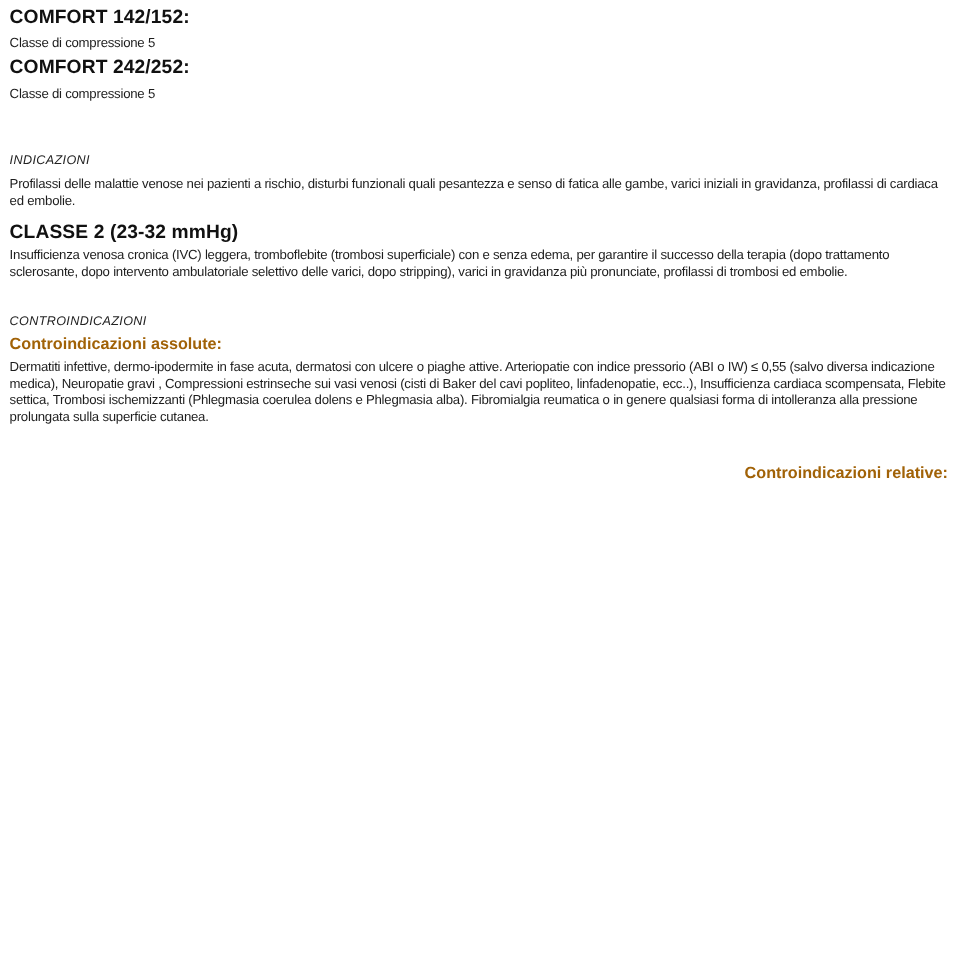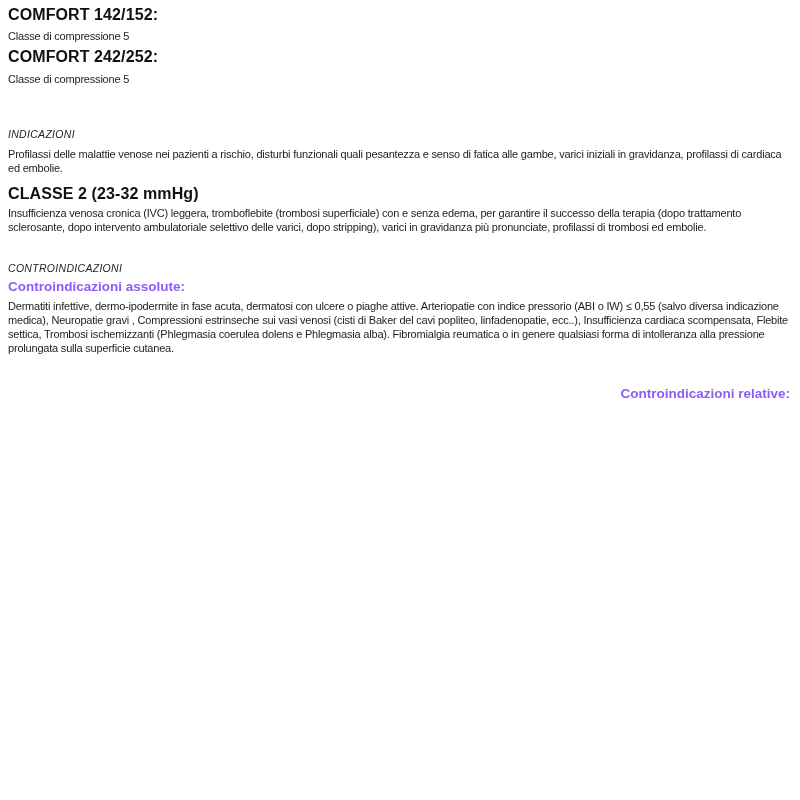--- a/index.html
+++ b/index.html
@@ -44,21 +44,21 @@
     line-height: 14px;
     letter-spacing: -0.2px;
     margin: 0;
     color: #1d1d1d;
   }
   .subtitle {
     font-weight: 700;
     font-size: 13.5px;
     line-height: 17px;
     margin: 0;
-    color: #8b5cf6;
+    color: #a16207;
   }
   
   .mt166 { margin-top: 166px; }
   .mt3  { margin-top: 3px; }
   .mt4  { margin-top: 4px; }
   .mt5  { margin-top: 5px; }
   .mt6  { margin-top: 6px; }
   .mt7  { margin-top: 7px; }
   .mt8  { margin-top: 8px; }
   .mt12 { margin-top: 12px; }

